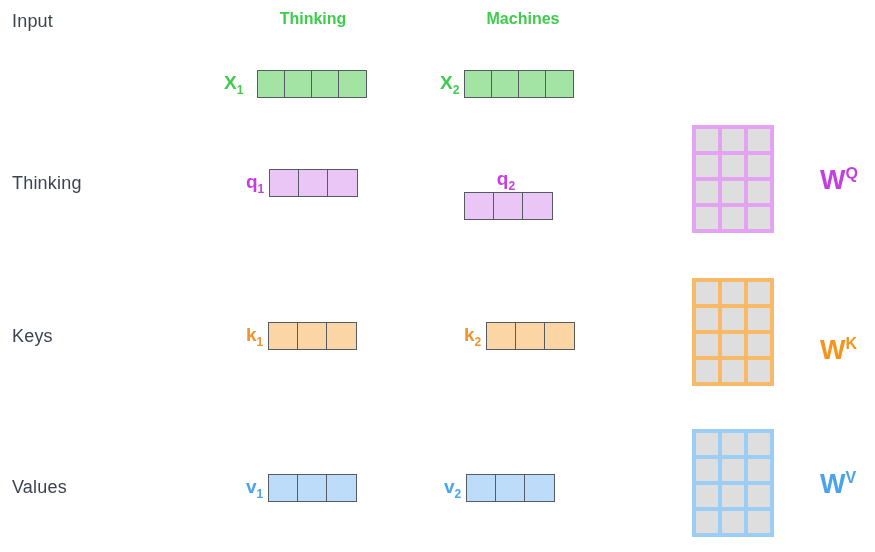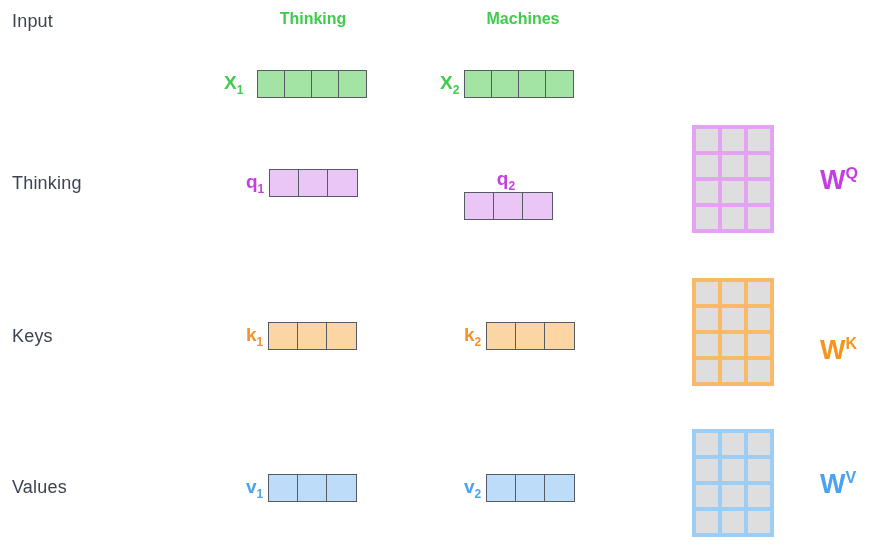--- a/index.html
+++ b/index.html
@@ -234,21 +234,21 @@
 
   <div class="vec vec-value" style="left:246px; top:474px;">
     <span class="vec-sym"><span>v</span><sub>1</sub></span>
     <span class="vec-cells">
       <span class="cell"></span>
       <span class="cell"></span>
       <span class="cell"></span>
     </span>
   </div>
 
-  <div class="vec vec-value" style="left:464px; top:474px;text-align:center;">
+  <div class="vec vec-value" style="left:444px; top:474px;text-align:center;">
     <span class="vec-sym"><span>v</span><sub>2</sub></span>
     <span class="vec-cells">
       <span class="cell"></span>
       <span class="cell"></span>
       <span class="cell"></span>
     </span>
   </div>
 
   <div class="matrix matrix-v" style="left:692px; top:429px;">
     <span class="mcell"></span>

